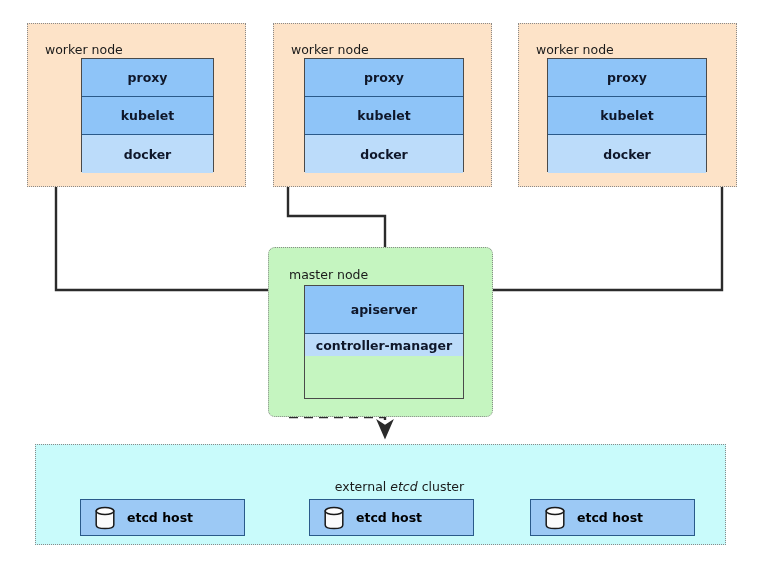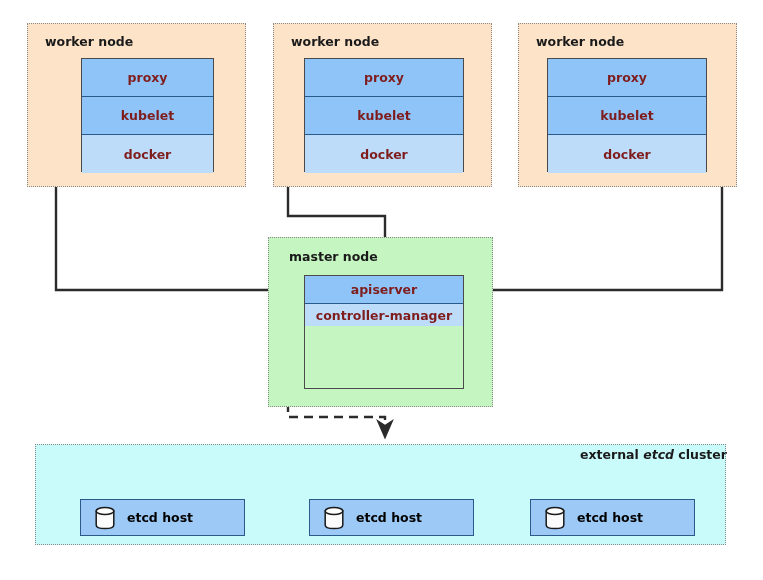--- a/index.html
+++ b/index.html
@@ -19,23 +19,24 @@
   }
   
   .group {
     position: absolute;
     box-sizing: border-box;
     border: 1px dotted #8a8a8a;
   }
   .group-label {
     position: absolute;
     font-size: 12.5px;
-    font-weight: bold;
+    font-weight: normal;
     color: #1a1a1a;
     white-space: nowrap;
+    margin-top: 8px;
   }
   .worker-node {
     background: #fde3c8;
   }
   .master-node {
     background: #c5f5c0;
   }
   .etcd-cluster {
     background: #c9fbfb;
   }
@@ -45,21 +46,21 @@
     box-sizing: border-box;
     border: 1px solid #4a4a4a;
   }
   .cell {
     box-sizing: border-box;
     display: flex;
     align-items: center;
     justify-content: center;
     font-size: 12.5px;
     font-weight: bold;
-    color: #7f1d1d;
+    color: #0f172a;
     border-bottom: 1px solid #2a5a8a;
   }
   .cell:last-child { border-bottom: none; }
   .cell.dark  { background: #8ec4f8; }
   .cell.light { background: #bcdcfa; }
   
   .etcd-host {
     position: absolute;
     box-sizing: border-box;
     background: #9cc9f5;
@@ -142,30 +143,30 @@
 
   <div class="group worker-node" style="left:518px; top:23px; width:219px; height:164px;">
     <div class="group-label" style="left:17px; top:10px;">worker node</div>
     <div class="stack" style="left:28px; top:34px; width:160px; height:114px;">
       <div class="cell dark" style="height:38px;">proxy</div>
       <div class="cell dark" style="height:38px;">kubelet</div>
       <div class="cell light" style="height:38px;">docker</div>
     </div>
   </div>
 
-  <div class="group master-node" style="left:268px; top:237px; width:225px; height:170px;">
+  <div class="group master-node" style="left:268px; top:247px; width:225px; height:170px;border-radius:7px;">
     <div class="group-label" style="left:20px; top:11px;">master node</div>
     <div class="stack" style="left:35px; top:37px; width:160px; height:114px;">
-      <div class="cell dark" style="height:28px;">apiserver</div>
+      <div class="cell dark" style="height:48px;">apiserver</div>
       <div class="cell light" style="height:22px;">controller-manager</div>
     </div>
   </div>
 
   <div class="group etcd-cluster" style="left:35px; top:444px; width:691px; height:101px;">
-    <div class="group-label" style="left:0; top:2px; width:691px; text-align:right;">
+    <div class="group-label" style="left:0; top:26px; width:691px; text-align:center;padding-left:18px;">
       <span>external </span><span class="italic">etcd</span><span> cluster</span>
     </div>
 
     <div class="etcd-host" style="left:44px; top:54px; width:165px; height:37px;">
       <span class="db-icon">
         <svg width="20" height="24" viewBox="0 0 20 24" xmlns="http://www.w3.org/2000/svg">
           <path d="M1.2,5 L1.2,19 C1.2,21.2 5.2,22.6 10,22.6 C14.8,22.6 18.8,21.2 18.8,19 L18.8,5 Z" fill="#fbfbfb" stroke="#1a1a1a" stroke-width="1.5"></path>
           <ellipse cx="10" cy="5" rx="8.8" ry="3.6" fill="#ffffff" stroke="#1a1a1a" stroke-width="1.5"></ellipse>
         </svg>
       </span>

